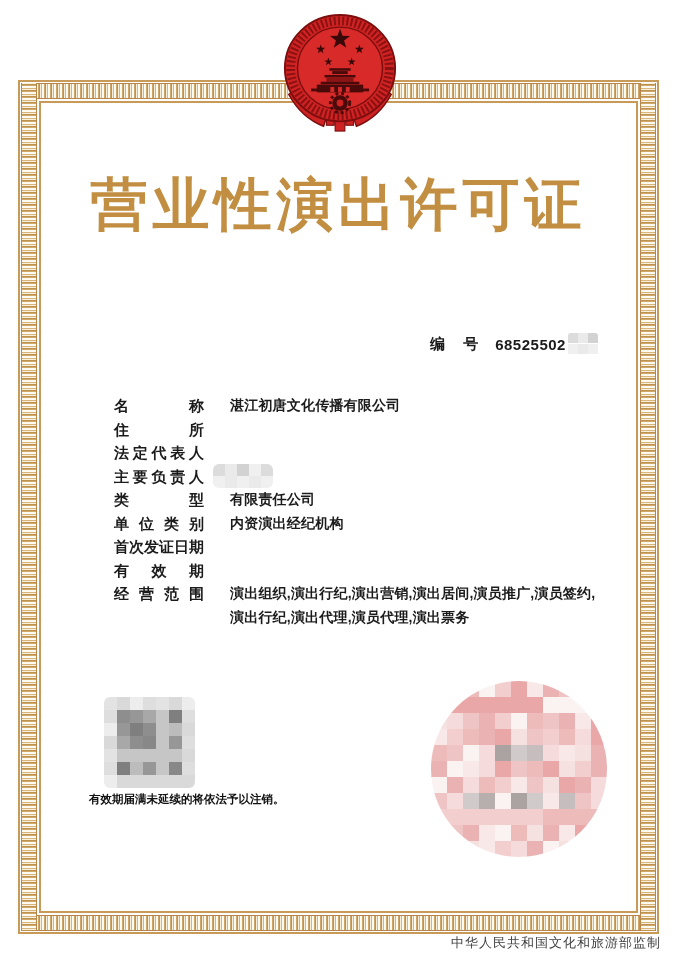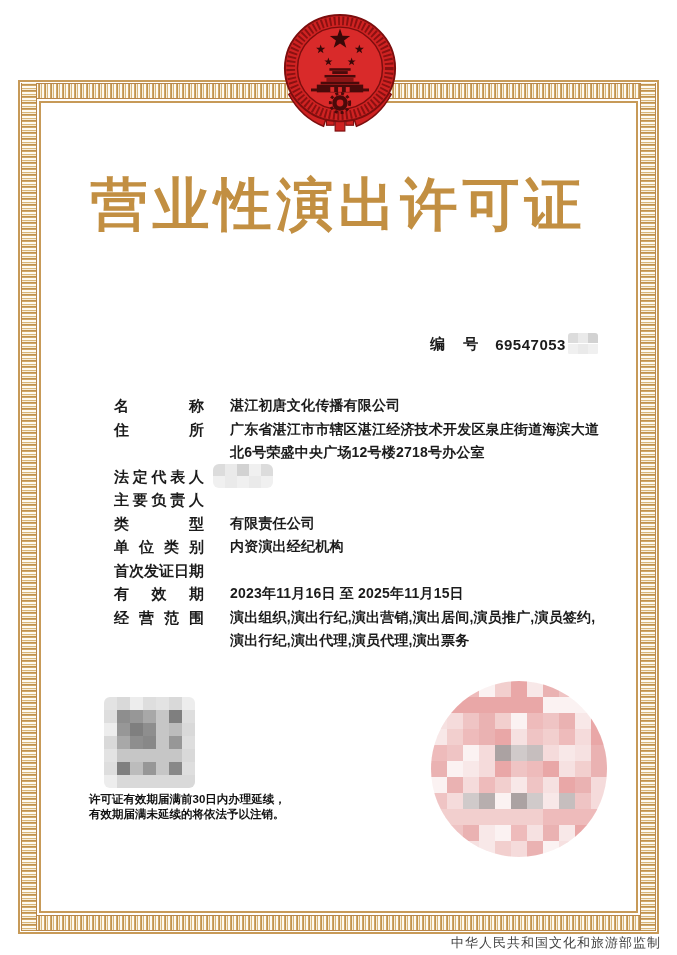--- a/index.html
+++ b/index.html
@@ -109,21 +109,21 @@
     <div class="strip strip-h strip-bottom"></div>
     <div class="strip strip-v strip-left"></div>
     <div class="strip strip-v strip-right"></div>
     <div class="frame-inner"></div>
   </div>
 
   <div class="title">营业性演出许可证</div>
 
   <div class="serial">
     <span class="lbl">编 号</span>
-    <span class="num">69547053</span>
+    <span class="num">68525502</span>
     <span class="mosaic mosaic-serial" style="display: grid; grid-template-columns: repeat(3, 10px);">
         <div style="width: 10px; height: 10px; background: rgb(220, 220, 220);"></div>
         <div style="width: 10px; height: 10px; background: rgb(234, 234, 234);"></div>
         <div style="width: 10px; height: 10px; background: rgb(210, 210, 210);"></div>
         <div style="width: 10px; height: 10px; background: rgb(240, 240, 240);"></div>
         <div style="width: 10px; height: 10px; background: rgb(234, 234, 234);"></div>
         <div style="width: 10px; height: 10px; background: rgb(240, 240, 240);"></div>
       </span>
   </div>
 
@@ -133,22 +133,20 @@
           <span>名</span>
           <span>称</span>
         </div>
       <div class="fvalue">湛江初唐文化传播有限公司</div>
     </div>
     <div class="frow">
       <div class="flabel justify-chars">
           <span>住</span>
           <span>所</span>
         </div>
-      <div class="fvalue">广东省湛江市市辖区湛江经济技术开发区泉庄街道海滨大道
-北6号荣盛中央广场12号楼2718号办公室</div>
     </div>
     <div class="frow">
       <div class="flabel justify-chars">
           <span>法</span>
           <span>定</span>
           <span>代</span>
           <span>表</span>
           <span>人</span>
         </div>
       <div class="fvalue"></div>
@@ -188,21 +186,20 @@
           <span>日</span>
           <span>期</span>
         </div>
     </div>
     <div class="frow">
       <div class="flabel justify-chars">
           <span>有</span>
           <span>效</span>
           <span>期</span>
         </div>
-      <div class="fvalue">2023年11月16日 至 2025年11月15日</div>
     </div>
     <div class="frow">
       <div class="flabel justify-chars">
           <span>经</span>
           <span>营</span>
           <span>范</span>
           <span>围</span>
         </div>
       <div class="fvalue">演出组织,演出行纪,演出营销,演出居间,演员推广,演员签约,
 演出行纪,演出代理,演员代理,演出票务</div>
@@ -268,21 +265,20 @@
       <div style="width: 13px; height: 13px; background: rgb(237, 237, 237);"></div>
       <div style="width: 13px; height: 13px; background: rgb(217, 217, 217);"></div>
       <div style="width: 13px; height: 13px; background: rgb(217, 217, 217);"></div>
       <div style="width: 13px; height: 13px; background: rgb(217, 217, 217);"></div>
       <div style="width: 13px; height: 13px; background: rgb(217, 217, 217);"></div>
       <div style="width: 13px; height: 13px; background: rgb(217, 217, 217);"></div>
       <div style="width: 13px; height: 13px; background: rgb(217, 217, 217);"></div>
     </div>
 
   <div class="note">
-    <div>许可证有效期届满前30日内办理延续，</div>
     <div>有效期届满未延续的将依法予以注销。</div>
   </div>
 
   <div class="mosaic mosaic-seal" style="display: grid; grid-template-columns: repeat(11, 16px);">
       <div style="width: 16px; height: 16px; background: rgb(245, 218, 218);"></div>
       <div style="width: 16px; height: 16px; background: rgb(246, 224, 224);"></div>
       <div style="width: 16px; height: 16px; background: rgb(238, 185, 185);"></div>
       <div style="width: 16px; height: 16px; background: rgb(251, 242, 242);"></div>
       <div style="width: 16px; height: 16px; background: rgb(242, 206, 205);"></div>
       <div style="width: 16px; height: 16px; background: rgb(233, 164, 164);"></div>

